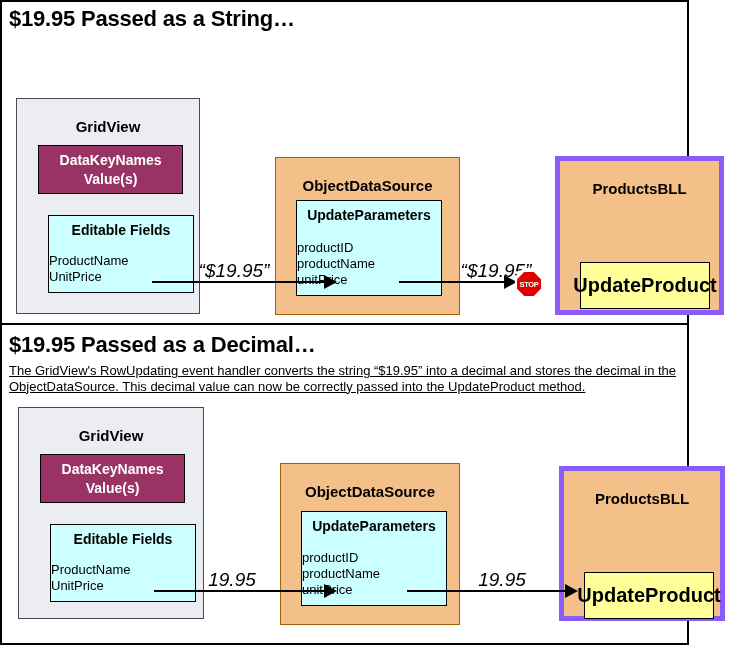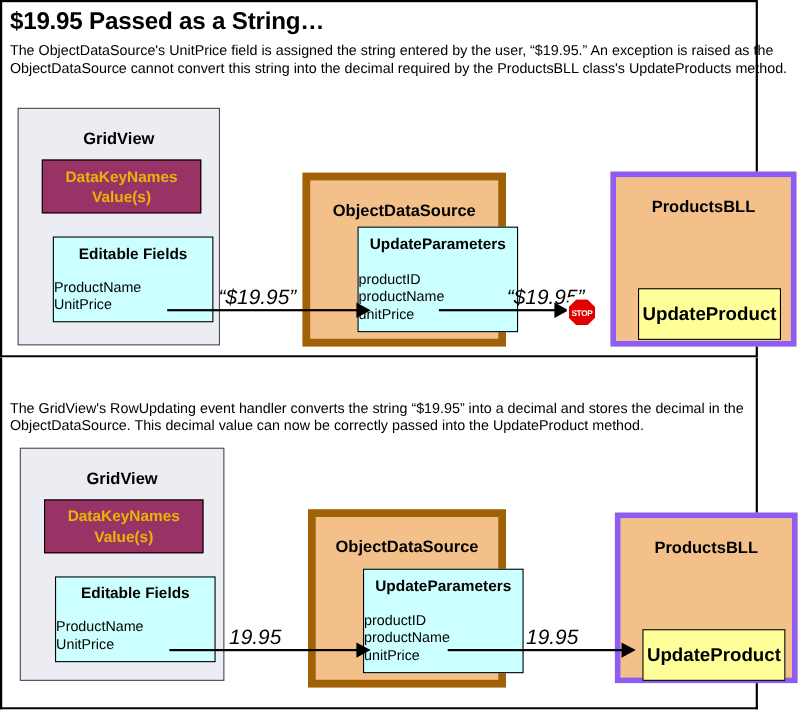--- a/index.html
+++ b/index.html
@@ -22,21 +22,21 @@
   .panel-title{
     position:absolute;left:7px;top:4px;margin:0;
     font-size:22px;font-weight:bold;letter-spacing:-0.2px;
     white-space:nowrap;
   }
   .p2 .panel-title{top:7px;}
   .panel-desc{
     position:absolute;left:7px;top:36px;margin:0;
     width:726px;font-size:13px;line-height:15.8px;
   }
-  .p2 .panel-desc{top:38px;}
+  .p2 .panel-desc{top:38px;text-decoration:underline;}
 
   .diagram{position:absolute;left:0;width:736px;}
   .p1 .diagram{top:96px;height:224px;}
   .p2 .diagram{top:82px;height:222px;}
 
   .box{position:absolute;box-sizing:border-box;}
   .box-title{
     text-align:center;font-weight:bold;font-size:15px;
     padding-top:19px;
   }
@@ -53,57 +53,57 @@
   .gridview{
     left:14px;top:0;width:184px;height:216px;
     background:var(--gridview-bg,#ebedf2);
     border:1px solid var(--gridview-border,#4a4a55);
   }
   .p2 .gridview{left:16px;width:186px;height:212px;}
   .dkn{
     position:absolute;left:21px;top:46px;width:143px;height:47px;
     background:var(--datakeynames-bg,#993366);
     border:1px solid #000;
-    color:#eab308;font-weight:bold;font-size:14px;line-height:19px;
+    color:#ffffff;font-weight:bold;font-size:14px;line-height:19px;
     text-align:center;white-space:pre-line;
     display:flex;align-items:center;justify-content:center;
   }
   .editable{
     position:absolute;left:31px;top:116px;width:146px;height:78px;
     background:var(--field-box-bg,#ccffff);
     border:1px solid #000;box-sizing:border-box;
   }
 
   
   .ods{
     left:273px;top:59px;width:185px;height:158px;
     background:var(--container-bg,#f4c08a);
-    border:7px solid #a16207;
+    border:1px solid #a16207;
   }
   .p2 .ods{left:278px;top:56px;width:180px;height:162px;}
   .params{
     position:absolute;left:20px;top:42px;width:146px;height:96px;
     background:var(--field-box-bg,#ccffff);
-    border:1px solid #000;box-sizing:border-box;margin-left:23px;
+    border:1px solid #000;box-sizing:border-box;
   }
   .p2 .params{top:47px;height:95px;}
 
   
   .bll{
     left:553px;top:58px;width:169px;height:159px;
     background:var(--container-bg,#f4c08a);
     border:5px solid #8b5cf6;
   }
   .p2 .bll{left:557px;top:59px;width:166px;height:155px;}
   .method{
     position:absolute;left:20px;top:101px;width:130px;height:47px;
     background:var(--method-bg,#ffff99);
     border:1px solid #000;box-sizing:border-box;
     display:flex;align-items:center;justify-content:center;
-    font-weight:bold;font-size:17px;
+    font-weight:bold;font-size:20px;
   }
 
   
   .hline{position:absolute;height:2px;background:#000;top:183px;}
   .ahead{
     position:absolute;top:177px;width:0;height:0;
     border-top:7px solid transparent;border-bottom:7px solid transparent;
     border-left:13px solid #000;
   }
   .l1{left:150px;width:173px;}
@@ -137,21 +137,20 @@
     clip-path:polygon(30% 0,70% 0,100% 30%,100% 70%,70% 100%,30% 100%,0 70%,0 30%);
     color:#fff;font-weight:bold;font-size:7.5px;letter-spacing:-0.3px;
     display:flex;align-items:center;justify-content:center;
   }
 </style>
 </head>
 <body>
 
 <section class="panel p1">
   <h1 class="panel-title">$19.95 Passed as a String…</h1>
-  <p class="panel-desc">The ObjectDataSource's UnitPrice field is assigned the string entered by the user, “$19.95.” An exception is raised as the ObjectDataSource cannot convert this string into the decimal required by the ProductsBLL class's UpdateProducts method.</p>
 
   <div class="diagram">
 
     <div class="box gridview">
       <div class="box-title">GridView</div>
       <div class="dkn">DataKeyNames
 Value(s)</div>
       <div class="editable">
         <div class="sub-title">Editable Fields</div>
         <div class="fields">
@@ -186,20 +185,21 @@
     <div class="arrow-label lab1">“$19.95”</div>
     <div class="arrow-label lab2">“$19.95”</div>
 
     <div class="stop">
       <div class="stop-inner">STOP</div>
     </div>
   </div>
 </section>
 
 <section class="panel p2">
+  <h1 class="panel-title">$19.95 Passed as a Decimal…</h1>
   <p class="panel-desc">The GridView's RowUpdating event handler converts the string “$19.95” into a decimal and stores the decimal in the ObjectDataSource. This decimal value can now be correctly passed into the UpdateProduct method.</p>
 
   <div class="diagram">
 
     <div class="box gridview">
       <div class="box-title">GridView</div>
       <div class="dkn">DataKeyNames
 Value(s)</div>
       <div class="editable">
         <div class="sub-title">Editable Fields</div>

